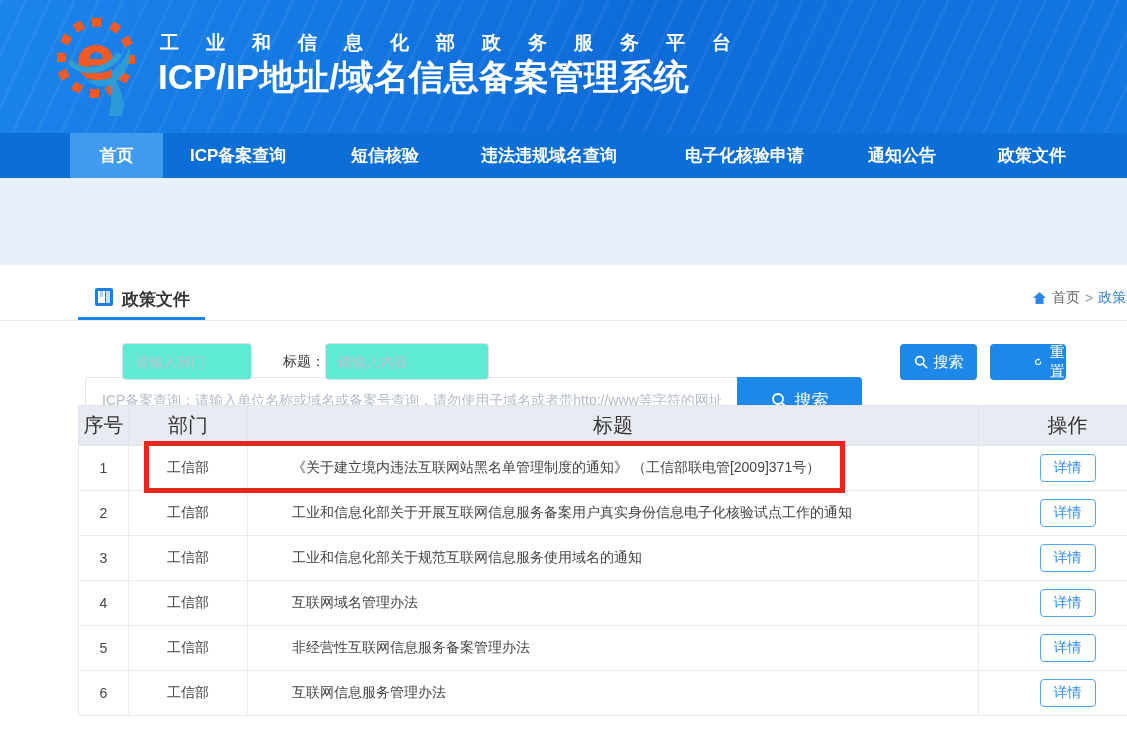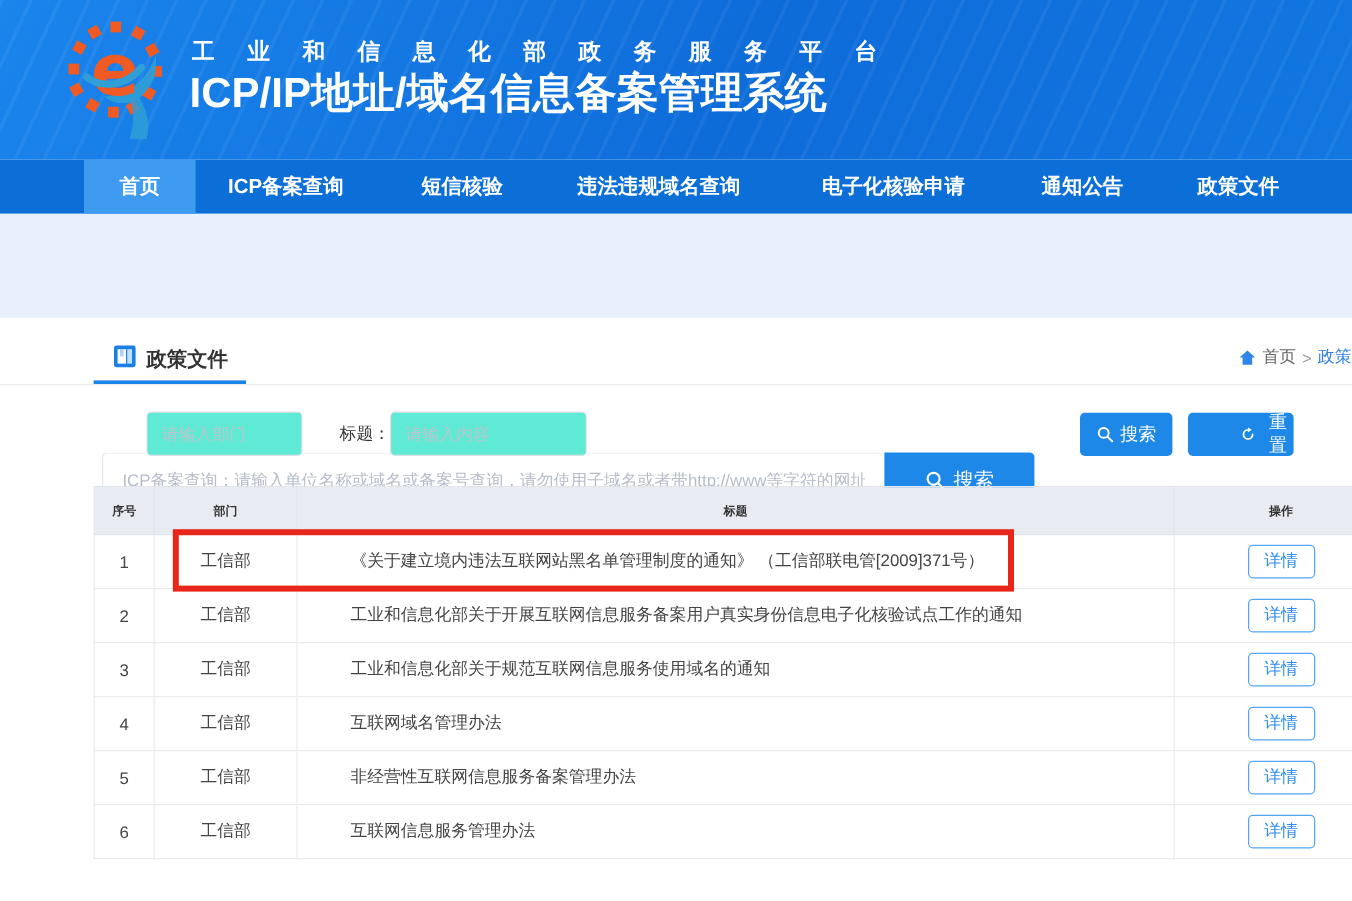--- a/index.html
+++ b/index.html
@@ -64,21 +64,21 @@
   .f-input { top:343px; height:37px; border:1px solid #dcdfe6; border-radius:4px;
     background:#5eead4; padding:0 12px; font-size:14px; color:#333; outline:none;
     font-family:"Liberation Sans","DejaVu Sans",sans-serif; }
   .f-input::placeholder { color:#bfc5cf; }
   .btn-blue { top:344px; height:36px; background:#1e88e8; border:none; border-radius:4px;
     color:#fff; font-size:15px; cursor:pointer; display:flex; align-items:center;
     justify-content:center; gap:6px; font-family:inherit; }
 
   
   .tbl { left:78px; top:405px; width:1078px; border-collapse:collapse; table-layout:fixed; }
-  .tbl th { height:40px; background:#e9ebf2; font-size:10px; font-weight:bold; color:#333;
+  .tbl th { height:40px; background:#e9ebf2; font-size:20px; font-weight:normal; color:#333;
     border:1px solid #e2e4ec; }
   .tbl td { height:45px; font-size:14px; color:#444; border:1px solid #ebebeb;
     text-align:center; background:#fff; }
   .tbl td.title-cell { text-align:left; padding-left:44px; }
   .col-no { width:50px; } .col-dept { width:119px; } .col-title { width:731px; } .col-act { width:178px; }
   .detail-btn { width:56px; height:28px; background:#fff; border:1px solid #53a5f5;
     border-radius:4px; color:#2e8cf0; font-size:14px; cursor:pointer; font-family:inherit; }
 
   .red-box { left:144px; top:441px; width:701px; height:52px;
     border:5px solid #e8271b; z-index:6; pointer-events:none; }
@@ -173,21 +173,21 @@
 <input class="abs f-input" style="left: 122px; width: 130px;" type="text" placeholder="请输入部门">
 <div class="abs f-label" style="left:283px;">标题：</div>
 <input class="abs f-input" style="left: 325px; width: 164px;" type="text" placeholder="请输入内容">
 <button class="abs btn-blue" style="left:900px; width:77px;">
   <svg width="14" height="14" viewBox="0 0 17 17">
     <circle cx="7" cy="7" r="5" fill="none" stroke="#fff" stroke-width="2"></circle>
     <line x1="11" y1="11" x2="15.5" y2="15.5" stroke="#fff" stroke-width="2" stroke-linecap="round"></line>
   </svg>
   <span>搜索</span>
 </button>
-<button class="abs btn-blue" style="left:990px; width:88px;padding-left:44px;">
+<button class="abs btn-blue" style="left:990px; width:76px;padding-left:44px;">
   <svg width="14" height="14" viewBox="0 0 16 16">
     <path d="M13 8 A5 5 0 1 1 8 3" fill="none" stroke="#fff" stroke-width="2" stroke-linecap="round"></path>
     <path d="M8 0.5 L12 3 L8 5.5 Z" fill="#fff"></path>
   </svg>
   <span>重置</span>
 </button>
 
 <table class="abs tbl">
   <colgroup>
       <col class="col-no">

